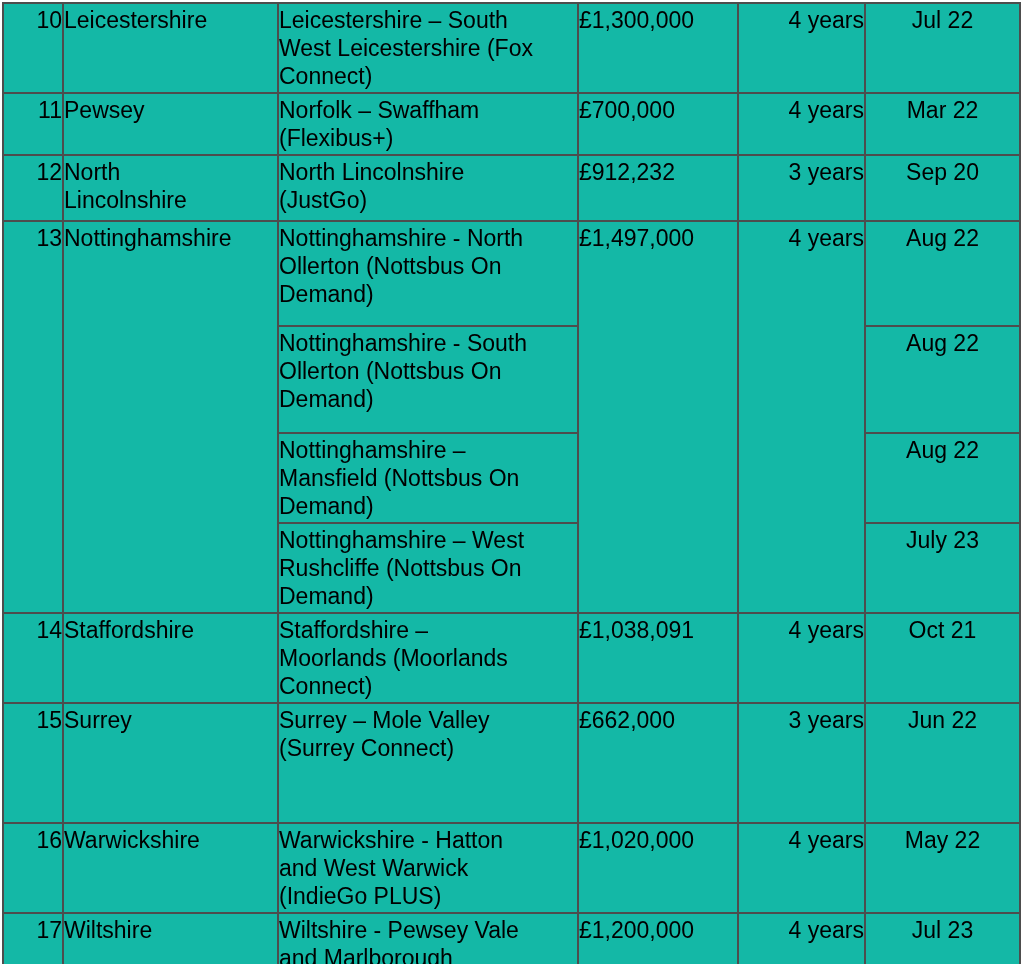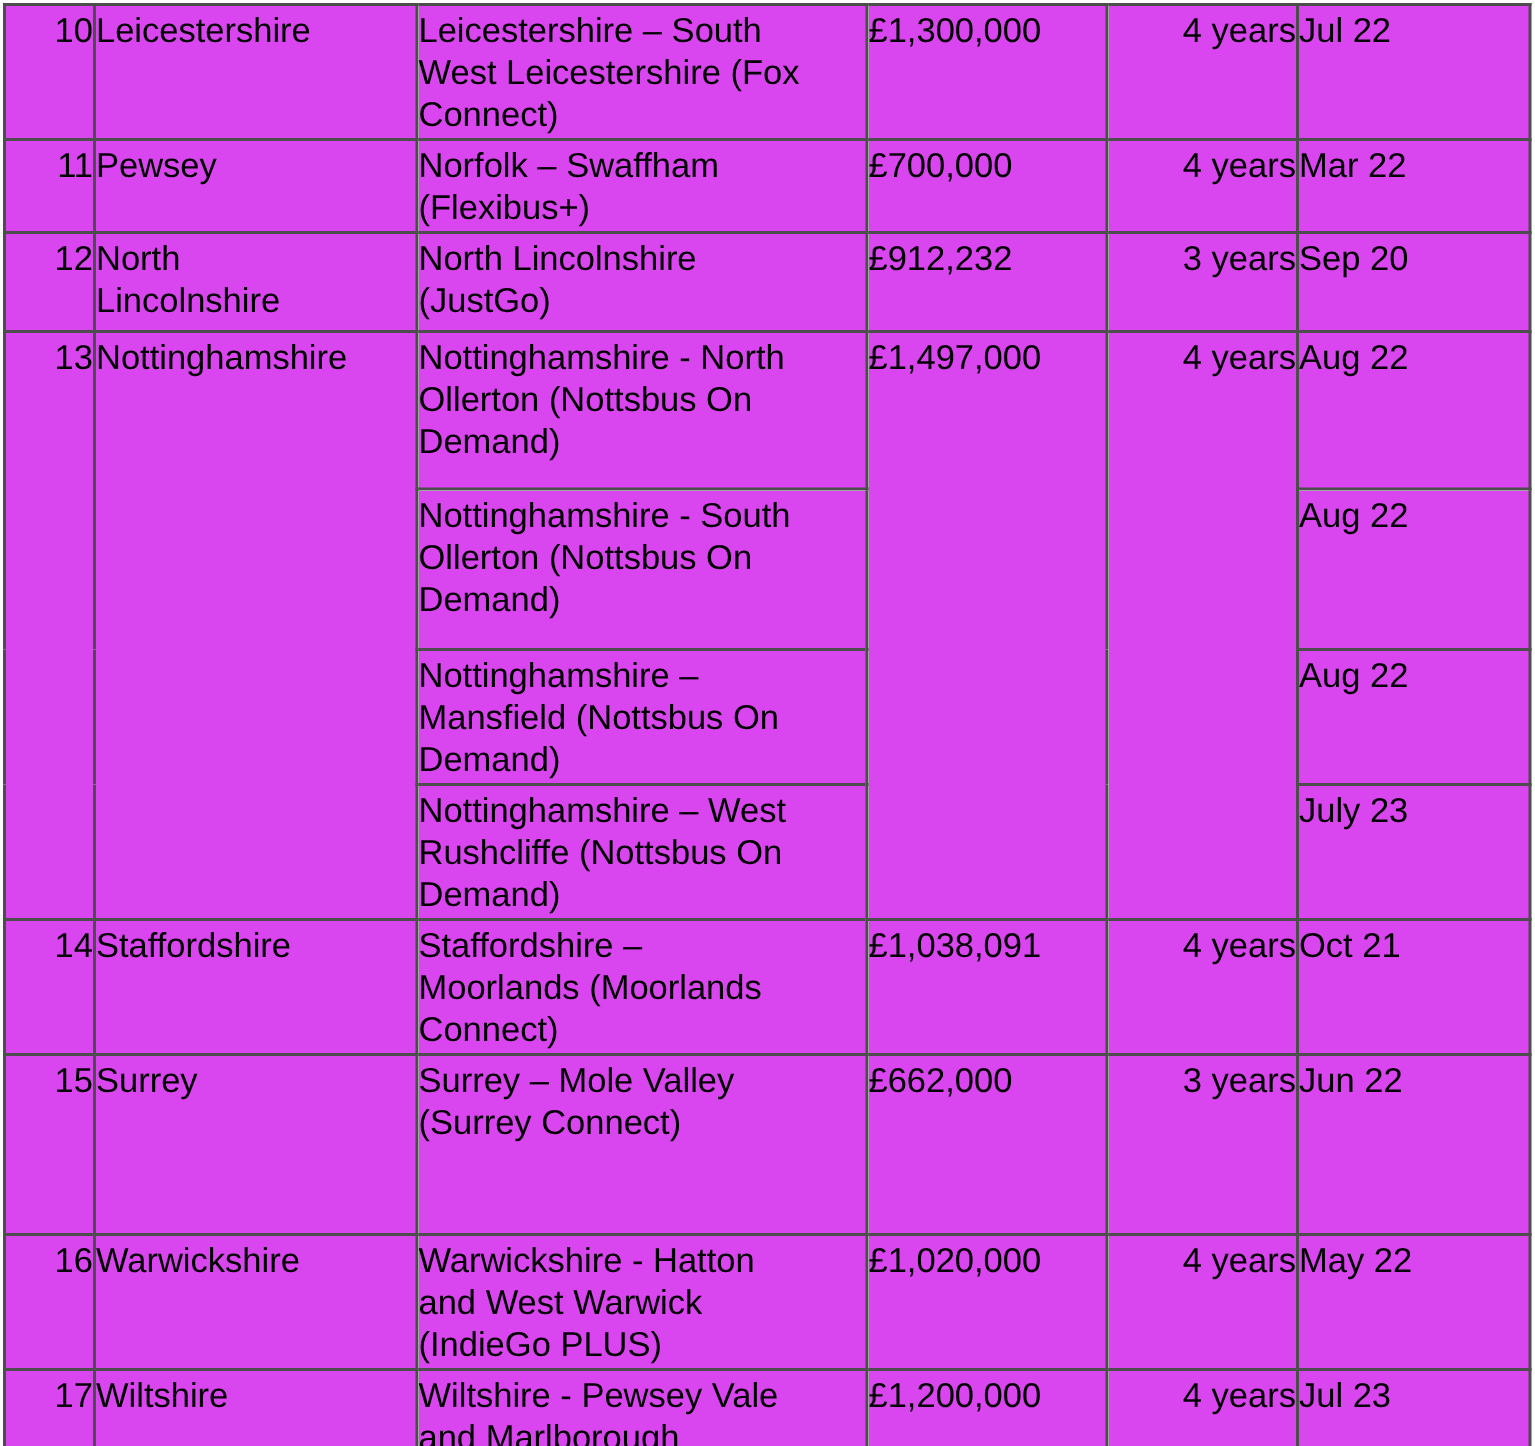--- a/index.html
+++ b/index.html
@@ -20,28 +20,28 @@
     border-collapse: collapse;
     table-layout: fixed;
     width: 1017px;
     margin: 2px 0 0 2px;
   }
   table.funding-table td {
     border: 2px solid #4d4d4d;
     vertical-align: top;
     padding: 2px 0 2px 0;
     overflow: hidden;
-    background: #d946ef;
+    background: #14b8a6;
   }
   td.col-num      { text-align: right; padding-right: 8px; }
   td.col-auth     { text-align: left;  padding-left: 9px; }
   td.col-scheme   { text-align: left;  padding-left: 8px; margin-top: 40px; }
   td.col-amount   { text-align: left; padding-right: 11px; }
   td.col-duration { text-align: right; padding-right: 12px; margin-top: 41px; }
-  td.col-date     { text-align: left; padding-right: 10px; }
+  td.col-date     { text-align: center; padding-right: 10px; }
   td.col-auth .txt   { display: inline-block; max-width: 176px; text-align: left; }
   td.col-scheme .txt { display: inline-block; max-width: 258px; text-align: left; }
 </style>
 </head>
 <body>
 
 <table class="funding-table">
   <colgroup>
     <col style="width:60px">
     <col style="width:215px">

